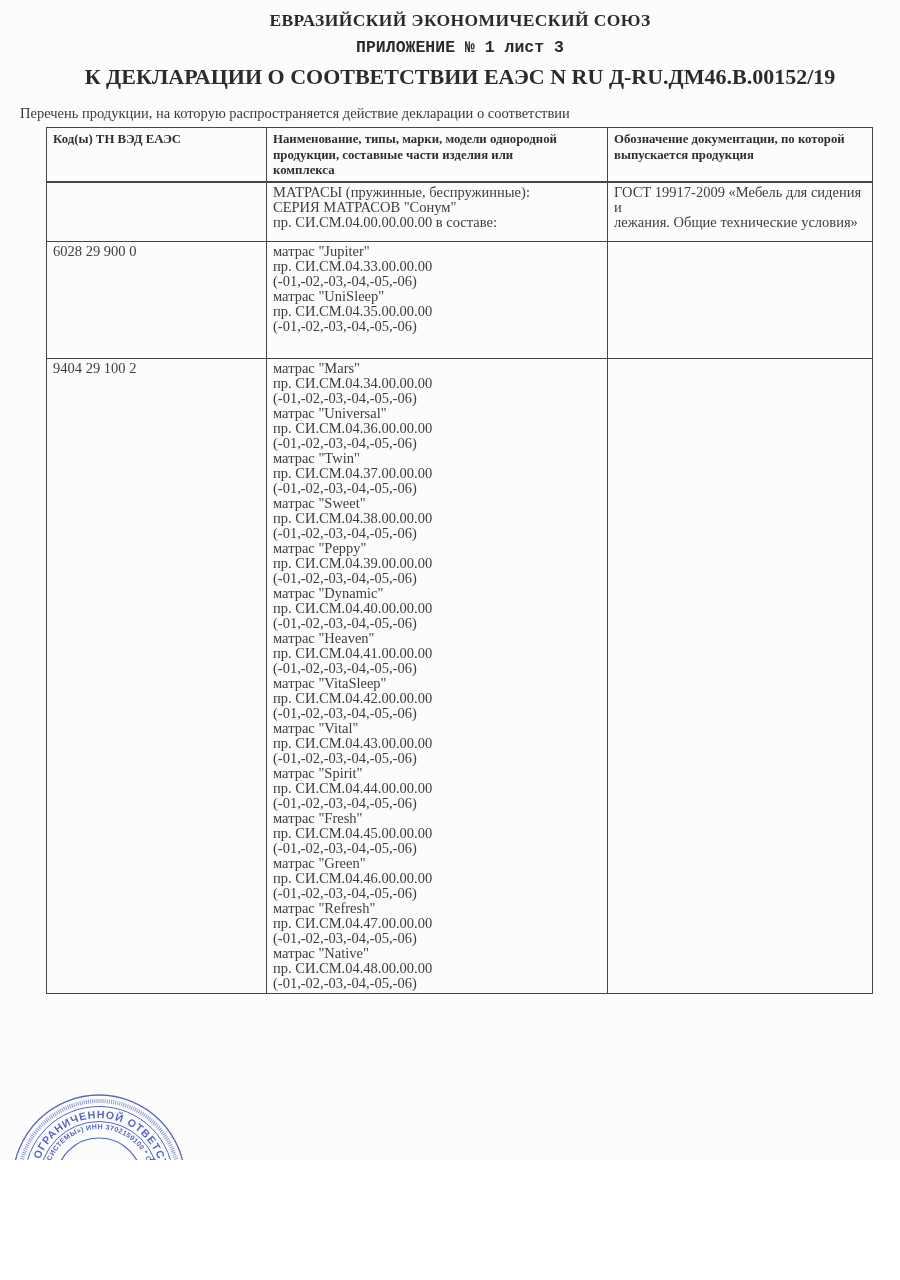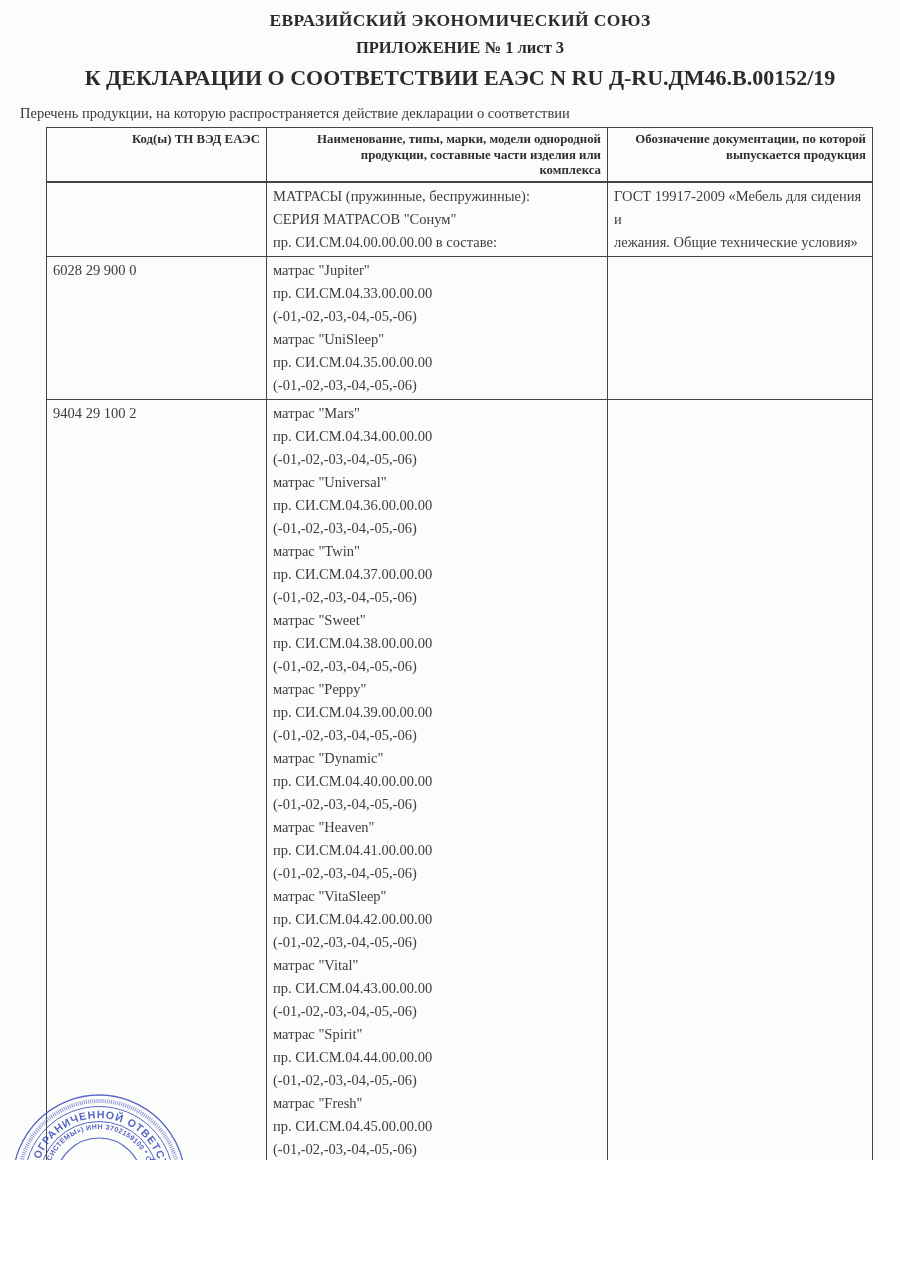--- a/index.html
+++ b/index.html
@@ -1,29 +1,29 @@
 <!DOCTYPE html>
 <html><head>
 <meta charset="utf-8">
 <style>
   html,body{margin:0;padding:0;}
   body{width:900px;height:1280px;background:#ffffff;font-family:"Liberation Serif", serif;}
   .page{position:relative;width:900px;height:1160px;background:#fcfcfa;overflow:hidden;color:#3a3a3a;}
 
   .doc-header{position:absolute;top:10px;left:20px;width:880px;text-align:center;font-weight:bold;color:#2b2b2b;}
   .doc-header .t1{font-size:17.5px;letter-spacing:.4px;margin-bottom:7px;}
-  .doc-header .t2{font-size:16.5px;margin-bottom:7px;}
+  .doc-header .t2{font-size:16.5px;margin-bottom:7px;font-family:Liberation Mono, monospace;}
   .doc-header .t3{font-size:22px;}
   .subtitle{position:absolute;top:105px;left:20px;width:880px;font-size:14.5px;color:#3a3a3a;}
 
   table.products{position:absolute;left:46px;top:127px;width:826px;border-collapse:collapse;table-layout:fixed;}
   table.products th, table.products td{border:1px solid #454545;}
-  table.products th{font-size:12.8px;font-weight:bold;color:#2f2f2f;vertical-align:top;text-align:right;
+  table.products th{font-size:12.8px;font-weight:bold;color:#2f2f2f;vertical-align:top;text-align:left;
        padding:4px 6px 2px;line-height:15.5px;white-space:pre-line;height:44px;border-bottom-width:2px;}
-  table.products td{font-size:14.5px;vertical-align:top;padding:2px 4px 2px 6px;line-height:23px;white-space:pre-line;color:#3d3d3d;}
+  table.products td{font-size:14.5px;vertical-align:top;padding:2px 4px 2px 6px;line-height:15px;white-space:pre-line;color:#3d3d3d;}
   td.code{padding-left:6px;}
   tr.r1 td{height:54px;}
   tr.r2 td{height:112px;}
 
   .mp{position:absolute;left:36px;top:1188px;font-size:16.5px;color:#ef4444;}
   .sig-rule{position:absolute;left:88px;top:1219px;width:100px;border-top:1px solid #9a9ab0;text-align:center;}
   .sig-rule .cap{font-size:7.5px;color:#8a8aa0;letter-spacing:.5px;}
 
   .applicant{position:absolute;left:520px;top:1190px;width:332px;text-align:right;}
   .applicant .name{font-size:15px;color:#3a3a3a;}

